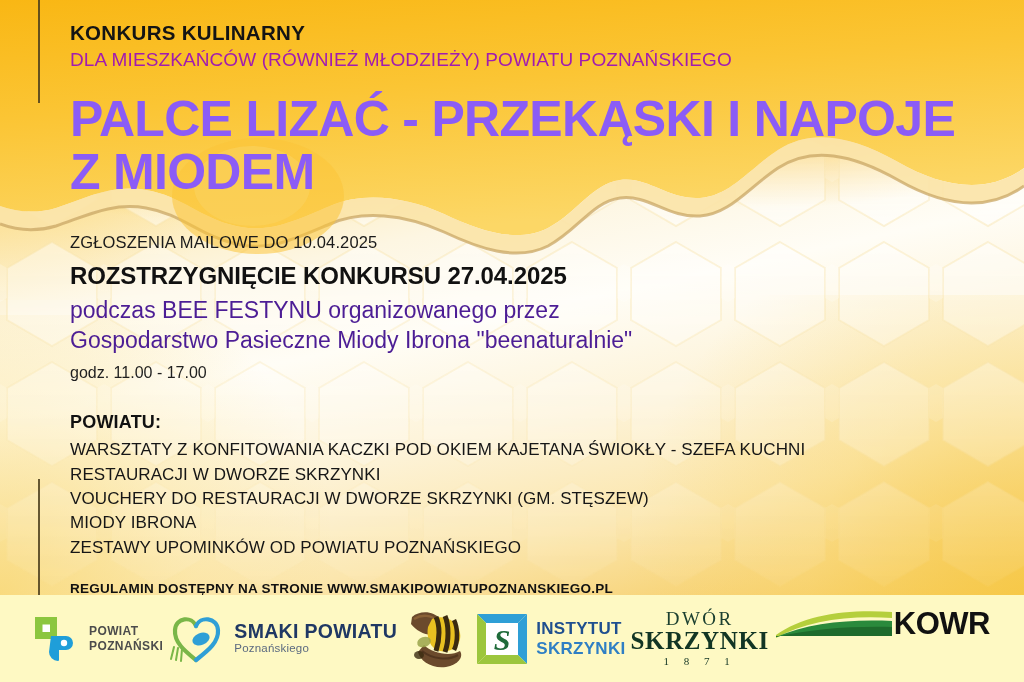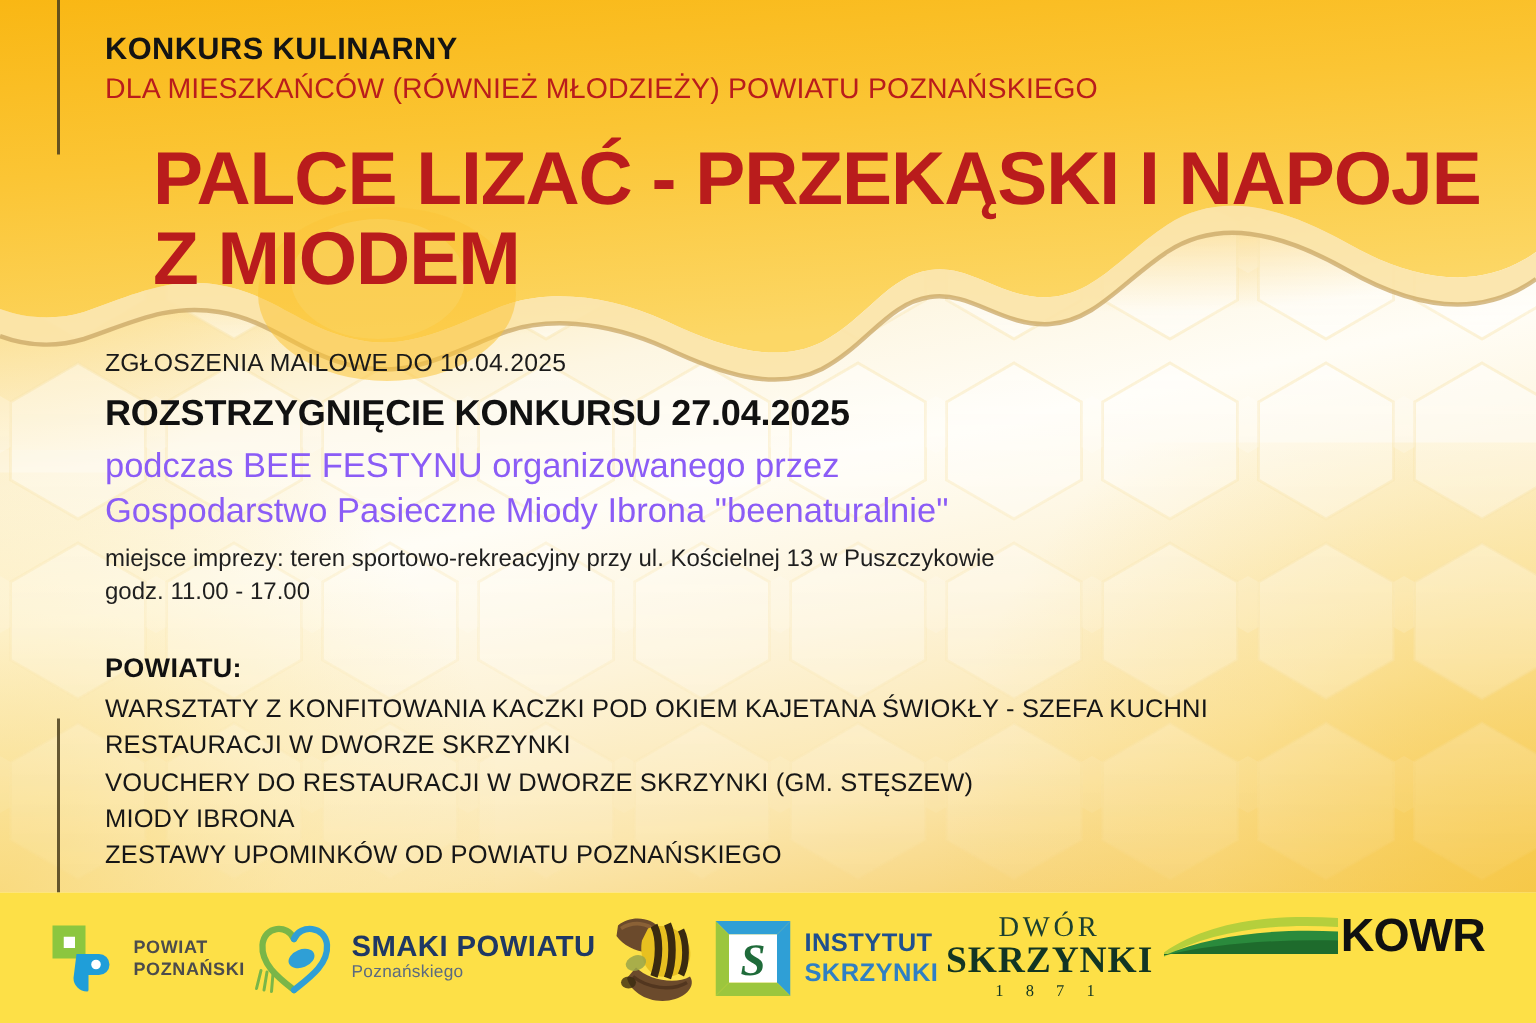--- a/index.html
+++ b/index.html
@@ -83,55 +83,54 @@
     font-weight: 700;
     letter-spacing: .3px;
     color: #141414;
     margin-top: 20px;
     line-height: 1.28;
   }
   .eyebrow-2 {
     font-size: 19px;
     font-weight: 400;
     letter-spacing: .1px;
-    color: #b91c1c;
+    color: #a21caf;
     margin-top: 2px;
     line-height: 1.28;
   }
 
   .headline {
     font-size: 50px;
     font-weight: 800;
     letter-spacing: -0.7px;
-    color: #b91c1c;
+    color: #8b5cf6;
     line-height: 1.06;
     margin-top: 20px;
     white-space: nowrap;
-    margin-left: 32px;
   }
   .headline .l2 { display: block; }
 
   .mail-deadline {
     font-size: 16.5px;
     font-weight: 400;
     letter-spacing: .15px;
     color: #1a1a1a;
     margin-top: 34px;
   }
   .verdict {
     font-size: 24px;
     font-weight: 800;
     letter-spacing: -.1px;
     color: #111111;
     margin-top: 10px;
   }
   .during {
     font-size: 23px;
     font-weight: 400;
-    color: #8b5cf6;
+    color: #4c1d95;
     line-height: 1.33;
     margin-top: 5px;
   }
   .during .l2 { display: block; }
 
   .venue {
     font-size: 16px;
     font-weight: 400;
     color: #1f1f1f;
     line-height: 1.42;
@@ -165,21 +164,21 @@
     letter-spacing: .25px;
     color: #111111;
     margin-top: 21px;
   }
 
   
   .footer {
     position: absolute;
     left: 0; right: 0; bottom: 0;
     height: 87px;
-    background: #fde047;
+    background: #fef9c3;
     display: flex;
     align-items: center;
     justify-content: space-between;
     padding: 0 34px;
     box-sizing: border-box;
   }
   .logo {
     display: flex;
     align-items: center;
     height: 60px;
@@ -369,21 +368,20 @@
 
     <div class="mail-deadline">ZGŁOSZENIA MAILOWE DO 10.04.2025</div>
     <div class="verdict">ROZSTRZYGNIĘCIE KONKURSU 27.04.2025</div>
 
     <div class="during">
       <span>podczas BEE FESTYNU organizowanego przez</span>
       <span class="l2">Gospodarstwo Pasieczne Miody Ibrona "beenaturalnie"</span>
     </div>
 
     <div class="venue">
-      <span>miejsce imprezy: teren sportowo-rekreacyjny przy ul. Kościelnej 13 w Puszczykowie</span>
       <span class="l2">godz. 11.00 - 17.00</span>
     </div>
 
     <div class="prizes-title">POWIATU:</div>
     <ul class="prizes-list">
       <li>WARSZTATY Z KONFITOWANIA KACZKI POD OKIEM KAJETANA ŚWIOKŁY - SZEFA KUCHNI</li>
       <li>RESTAURACJI W DWORZE SKRZYNKI</li>
       <li>VOUCHERY DO RESTAURACJI W DWORZE SKRZYNKI (GM. STĘSZEW)</li>
       <li>MIODY IBRONA</li>
       <li>ZESTAWY UPOMINKÓW OD POWIATU POZNAŃSKIEGO</li>

